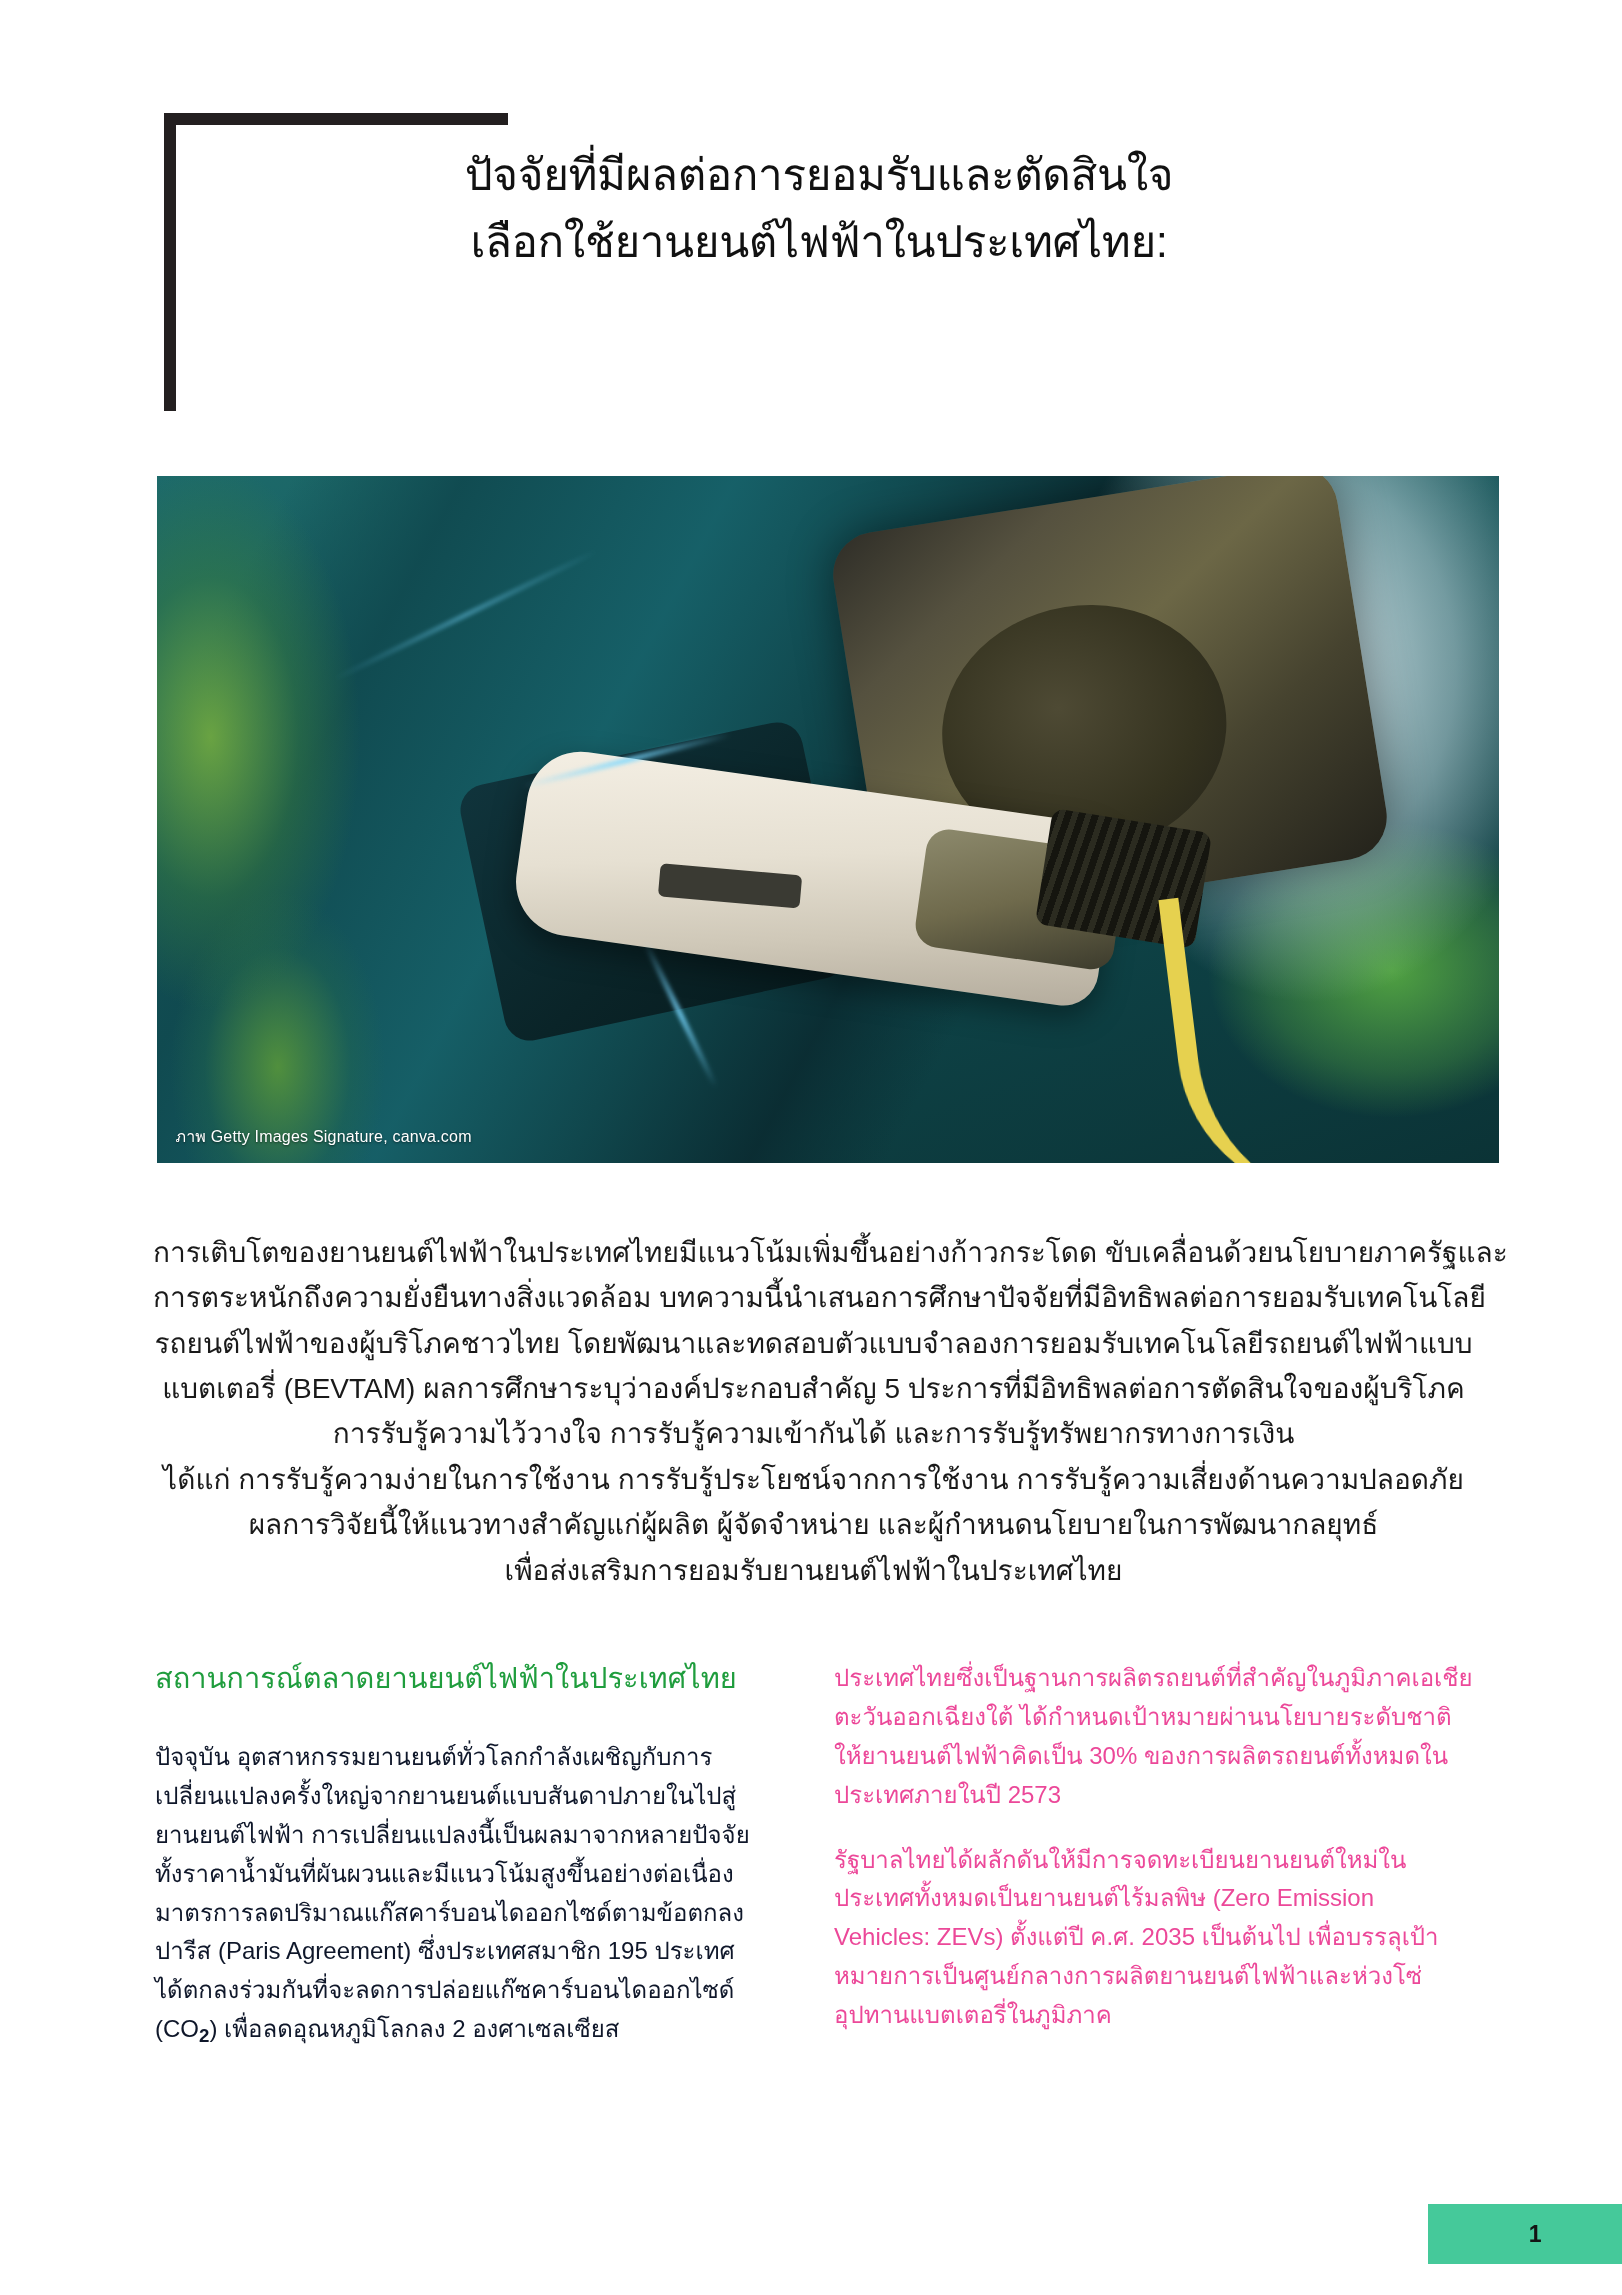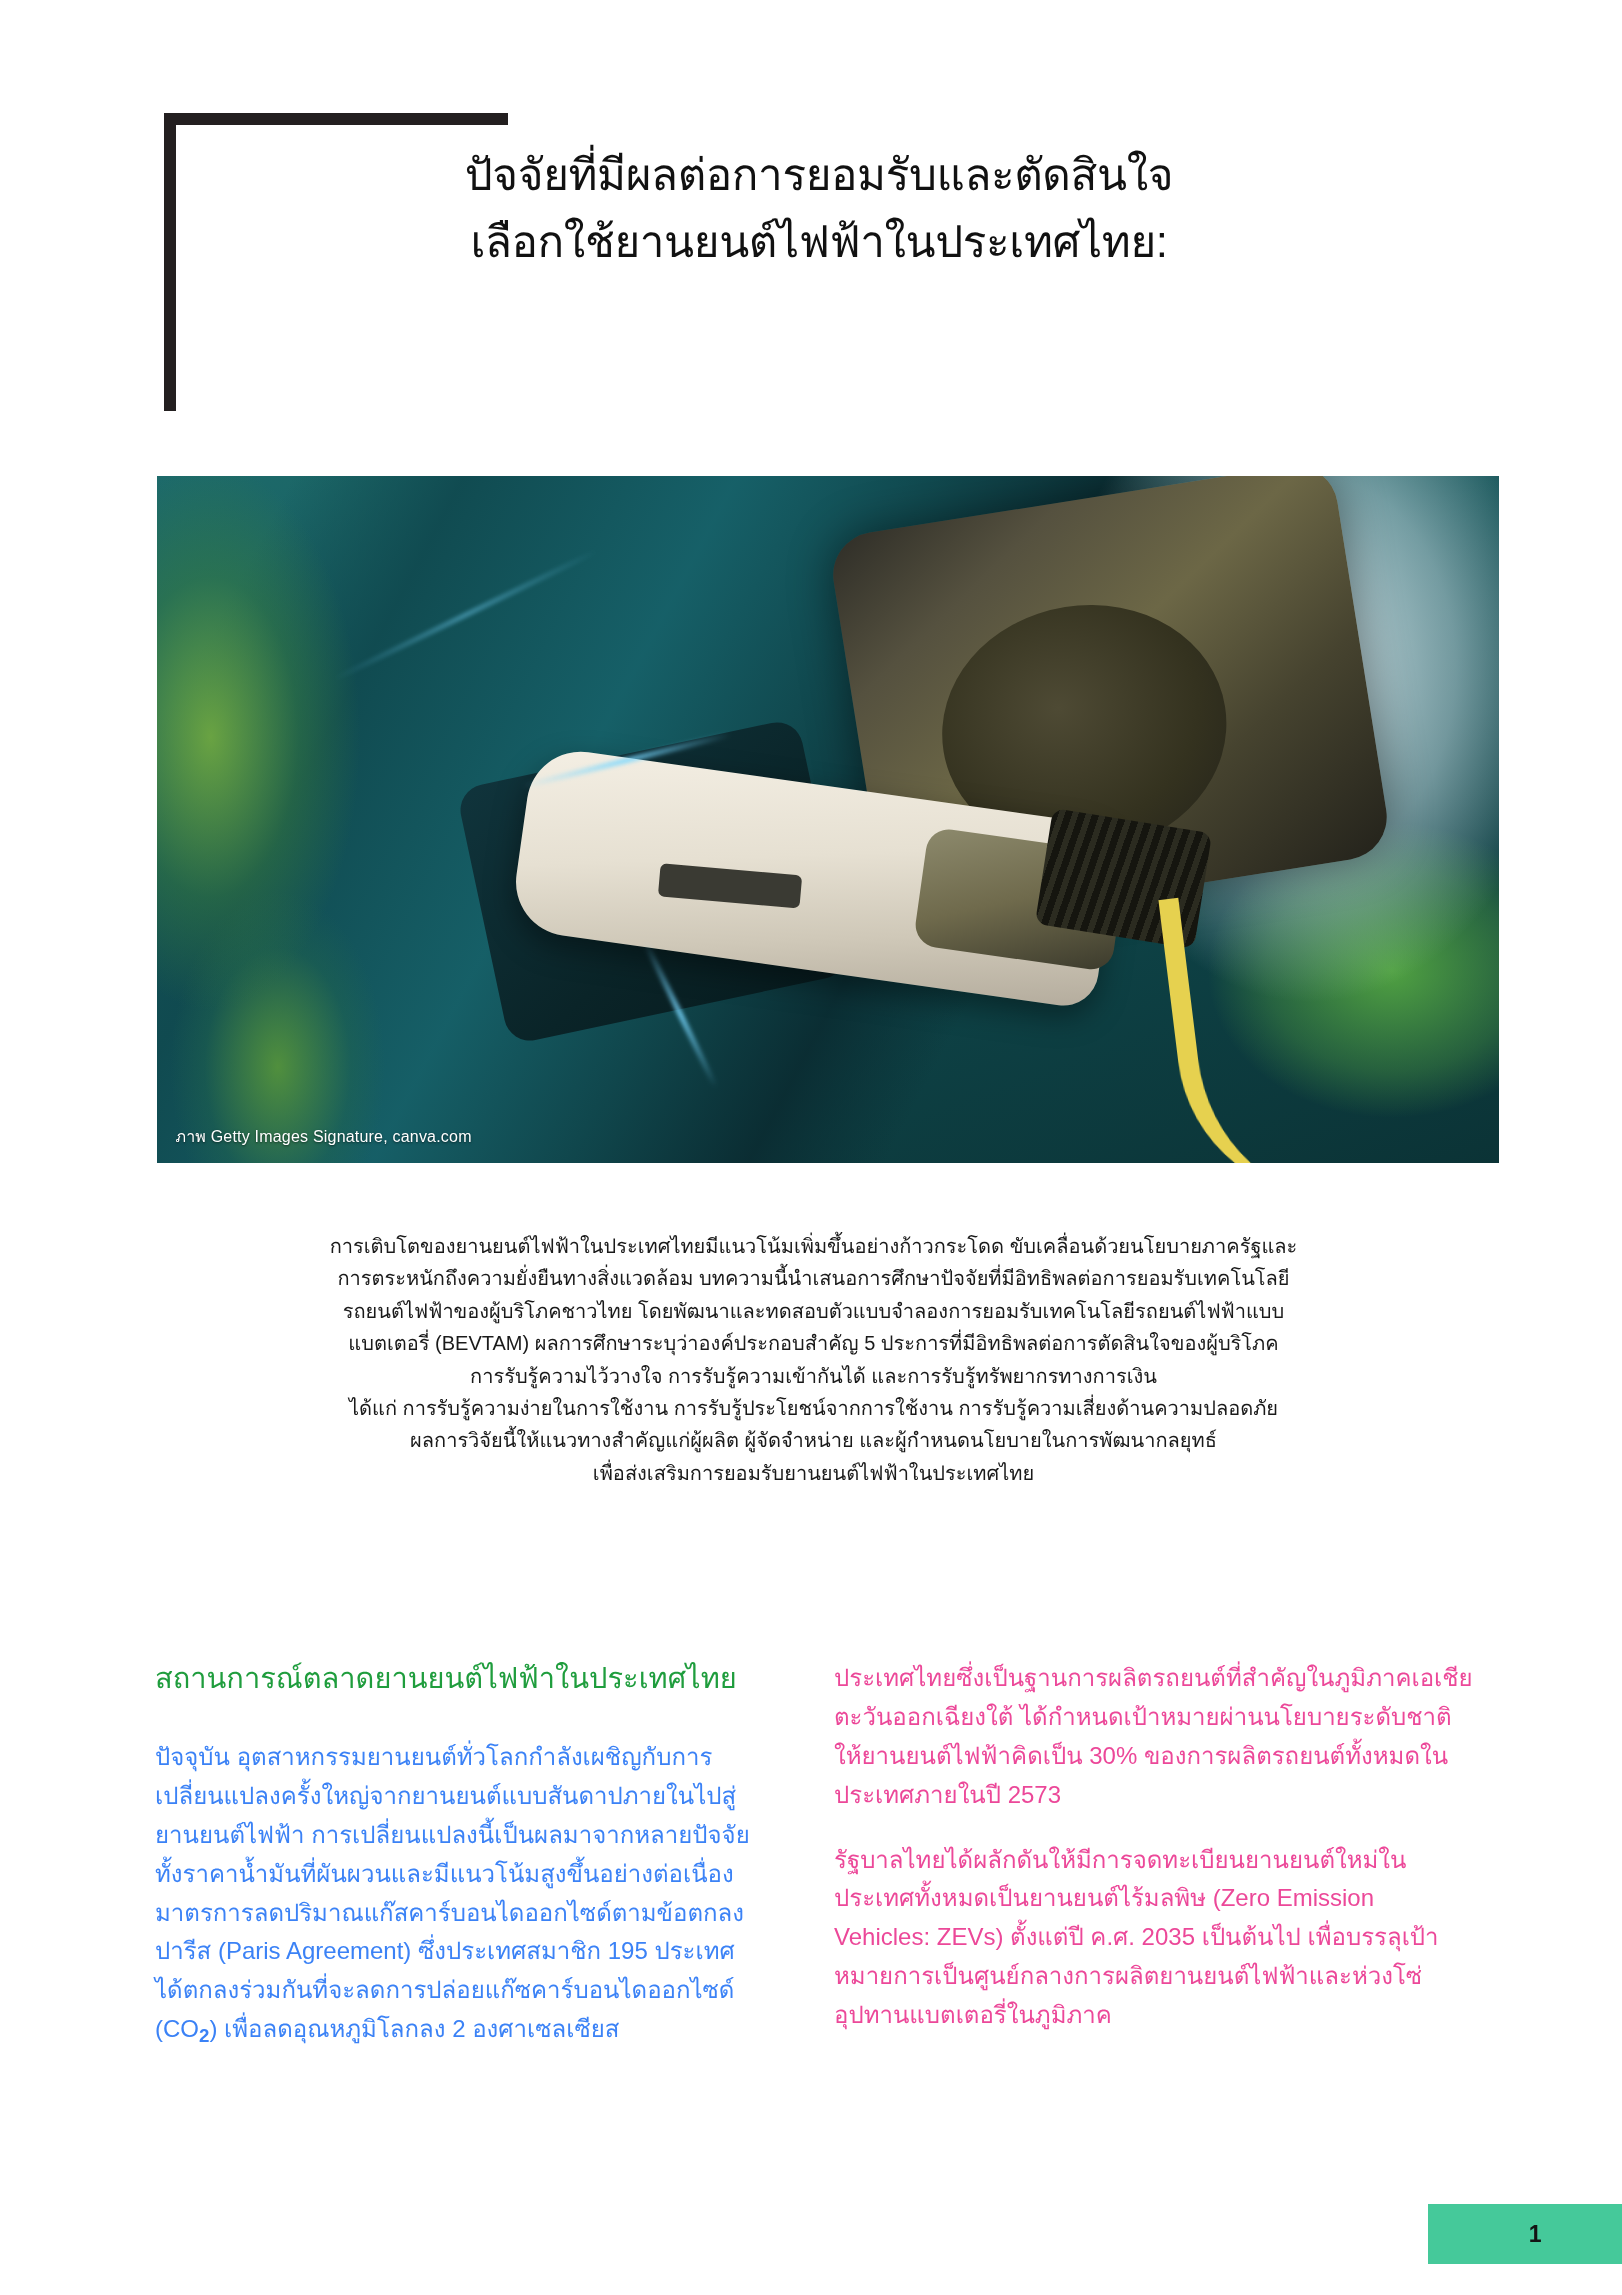--- a/index.html
+++ b/index.html
@@ -200,21 +200,21 @@
     z-index: 5;
   }
 
   
   #abstract {
     position: absolute;
     left: 153px;
     top: 1230px;
     width: 1321px;
     text-align: center;
-    font-size: 20px;
+    font-size: 28px;
     line-height: 1.62;
     color: #1a1a1a;
   }
   #abstract .abs-line { white-space: nowrap; }
 
   
   #section-heading {
     position: absolute;
     left: 155px;
     top: 1659px;
@@ -226,21 +226,21 @@
   }
 
   
   #col-left {
     position: absolute;
     left: 155px;
     top: 1738px;
     width: 604px;
     font-size: 24px;
     line-height: 1.62;
-    color: #3b82f6;
+    color: #0f172a;
   }
   #col-right {
     position: absolute;
     left: 834px;
     top: 1659px;
     width: 639px;
     font-size: 24px;
     line-height: 1.62;
     color: #ec4899;
   }

